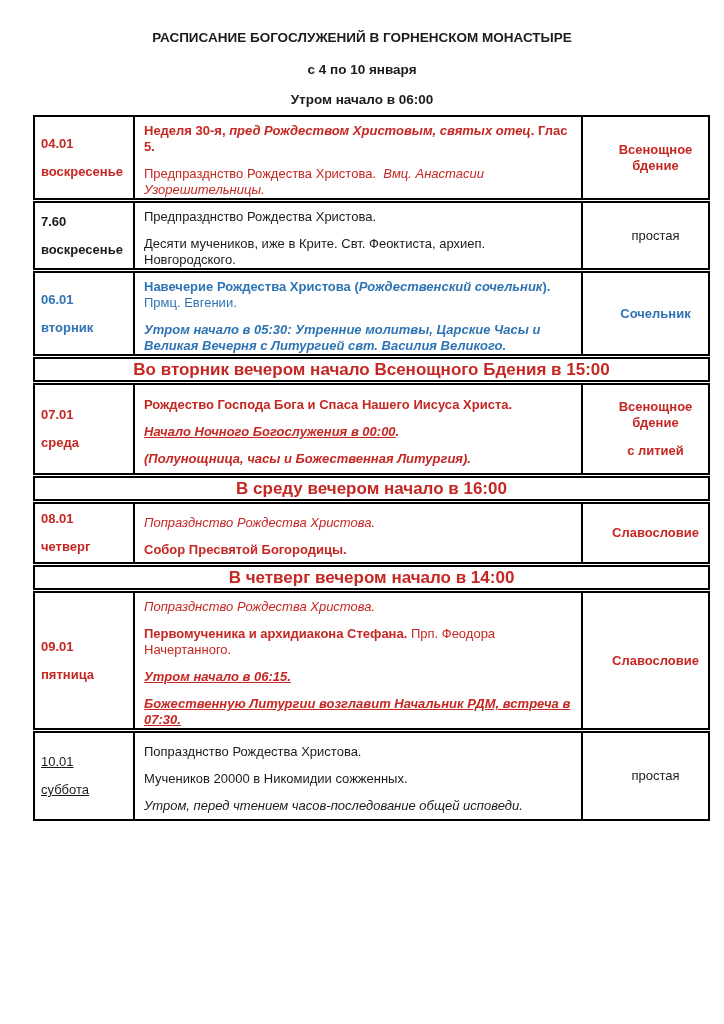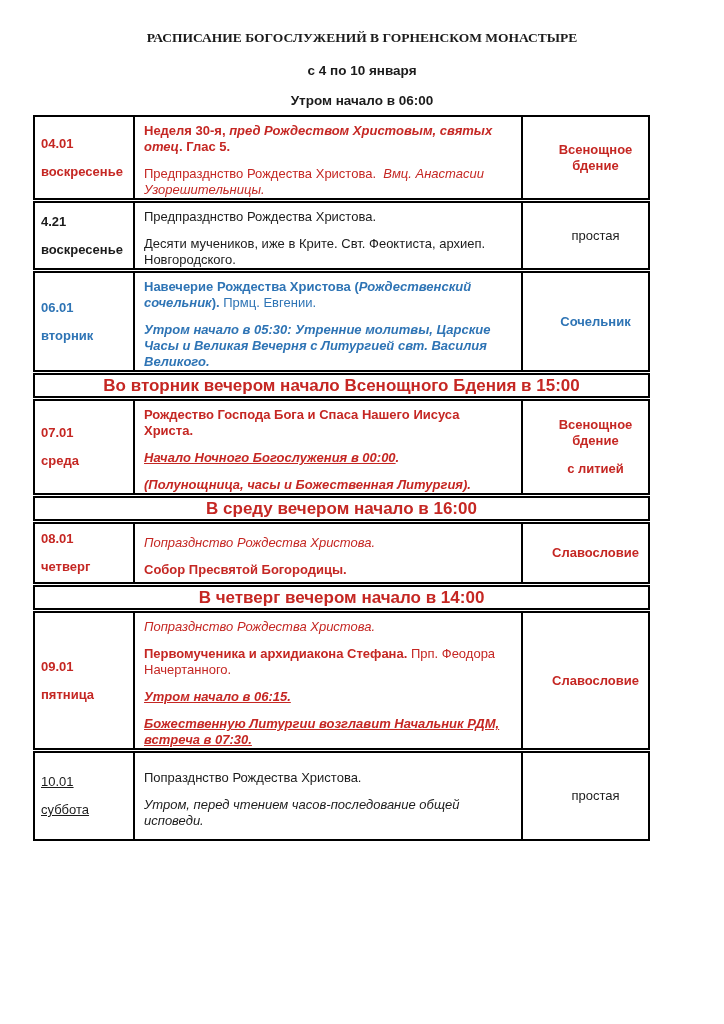--- a/index.html
+++ b/index.html
@@ -8,26 +8,26 @@
     width: 724px; height: 1024px;
     font-family: "Liberation Sans", "DejaVu Sans", sans-serif;
     color: #1b1b1b;
     overflow: hidden;
   }
   .page { position: relative; width: 724px; height: 1024px; background: #fff; }
 
   
   .header { text-align: center; padding-top: 30px; }
   .header .h-line { font-weight: bold; font-size: 13.5px; color: #1b1b1b; }
-  .header .h1 { margin-bottom: 17px; font-family: Liberation Serif, serif; }
+  .header .h1 { margin-bottom: 17px; }
   .header .h2 { margin-bottom: 15px; }
   .header .h3 { margin-bottom: 0; }
 
   
-  .schedule { position: absolute; left: 33px; top: 115px; width: 617px; }
+  .schedule { position: absolute; left: 33px; top: 115px; width: 677px; }
   .row {
     display: flex;
     border: 2px solid #000;
     background: #fff;
   }
   .row + .row { margin-top: 1px; }
 
   .date {
     flex: 0 0 100px;
     border-right: 2px solid #000;
@@ -110,21 +110,21 @@
         <div class="desc">
           <p><span class="b">Неделя 30-я, </span><span class="b i">пред Рождеством Христовым, святых отец</span><span class="b">. Глас 5.</span></p>
           <p><span>Предпразднство Рождества Христова.&nbsp; </span><span class="i">Вмц. Анастасии Узорешительницы.</span></p>
         </div>
         <div class="status">
           <div>Всенощное бдение</div>
         </div>
       </div>
       <div class="row c-black rh-1">
         <div class="date">
-          <div class="d1">4.21</div>
+          <div class="d1">7.60</div>
           <div class="d2">воскресенье</div>
         </div>
         <div class="desc">
           <p><span>Предпразднство Рождества Христова.</span></p>
           <p><span>Десяти мучеников, иже в Крите. Свт. Феоктиста, архиеп. Новгородского.</span></p>
         </div>
         <div class="status">
           <div>простая</div>
         </div>
       </div>
@@ -193,20 +193,21 @@
           <div>Славословие</div>
         </div>
       </div>
       <div class="row c-black rh-6">
         <div class="date normal">
           <div class="d1">10.01</div>
           <div class="d2">суббота</div>
         </div>
         <div class="desc">
           <p><span>Попразднство Рождества Христова.</span></p>
+          <p><span>Мучеников 20000 в Никомидии сожженных.</span></p>
           <p><span class="i">Утром, перед чтением часов-последование общей исповеди.</span></p>
         </div>
         <div class="status">
           <div>простая</div>
         </div>
       </div>
     </div>
 
 </div>
 

